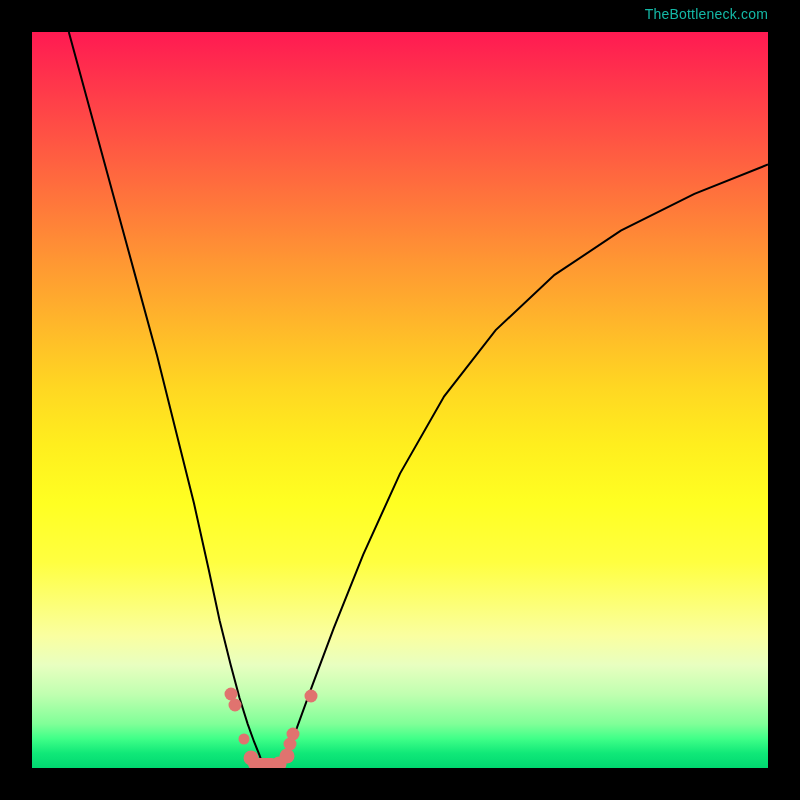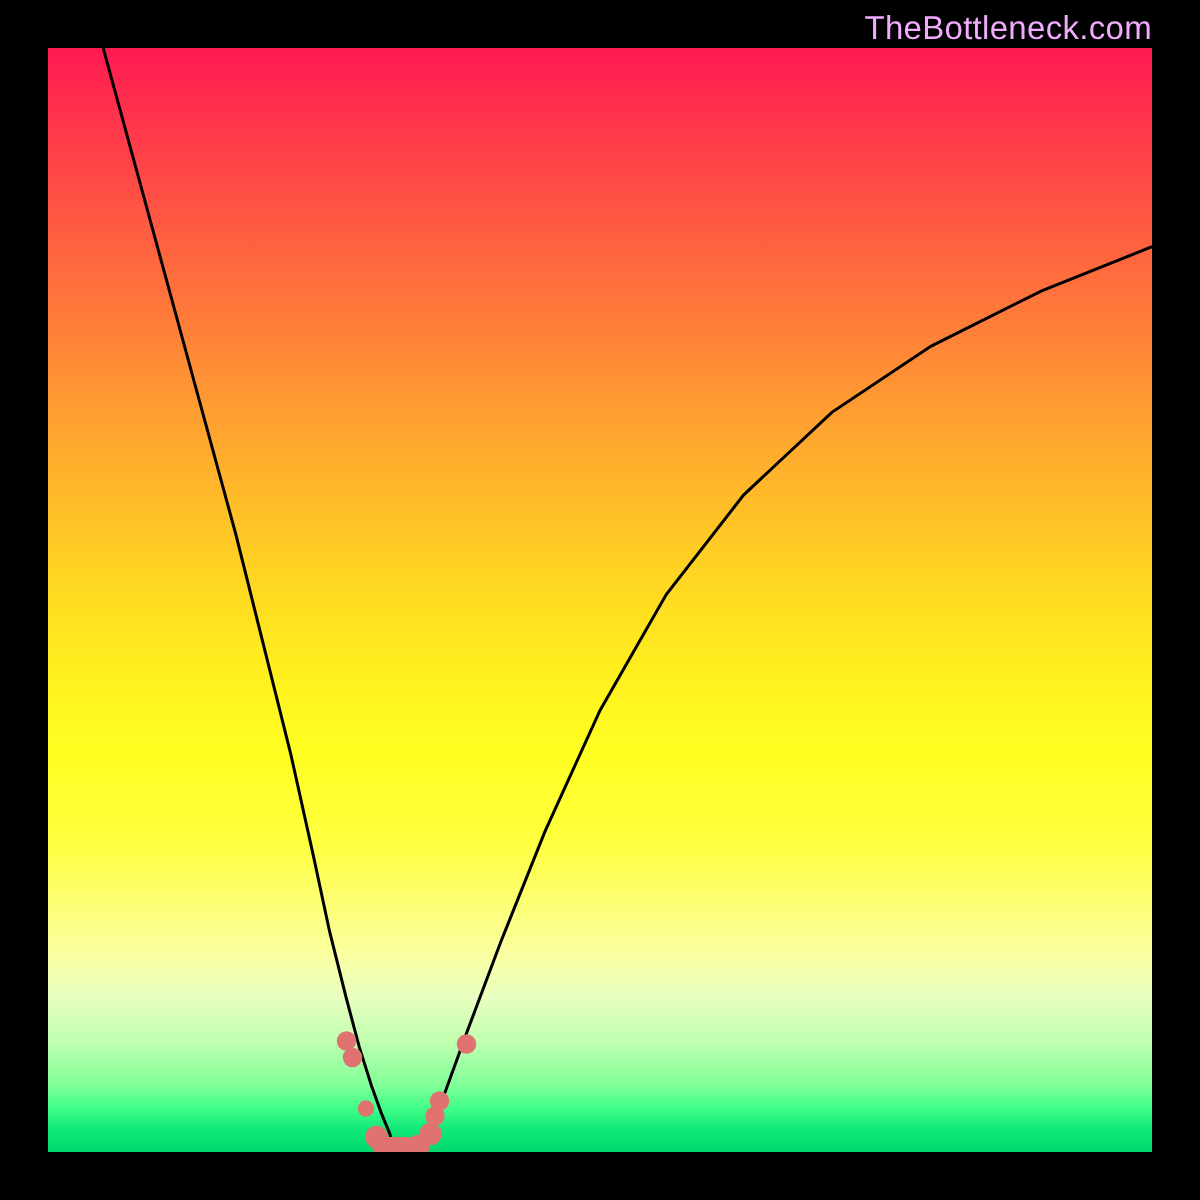--- a/index.html
+++ b/index.html
@@ -33,22 +33,22 @@
       #80ff98 94%,
       #40ff88 96%,
       #10e878 98%,
       #00d870 100%);
     overflow: hidden;
   }
   .watermark {
     position: absolute;
     right: 32px;
     top: 6px;
-    color: #f0abfc;
-    font-size: 22px;
+    color: #14b8a6;
+    font-size: 14px;
     font-weight: 400;
     letter-spacing: 0.2px;
   }
   svg.curves {
     position: absolute;
     left: 0; top: 0;
     width: 736px;
     height: 736px;
   }
   .dot {

